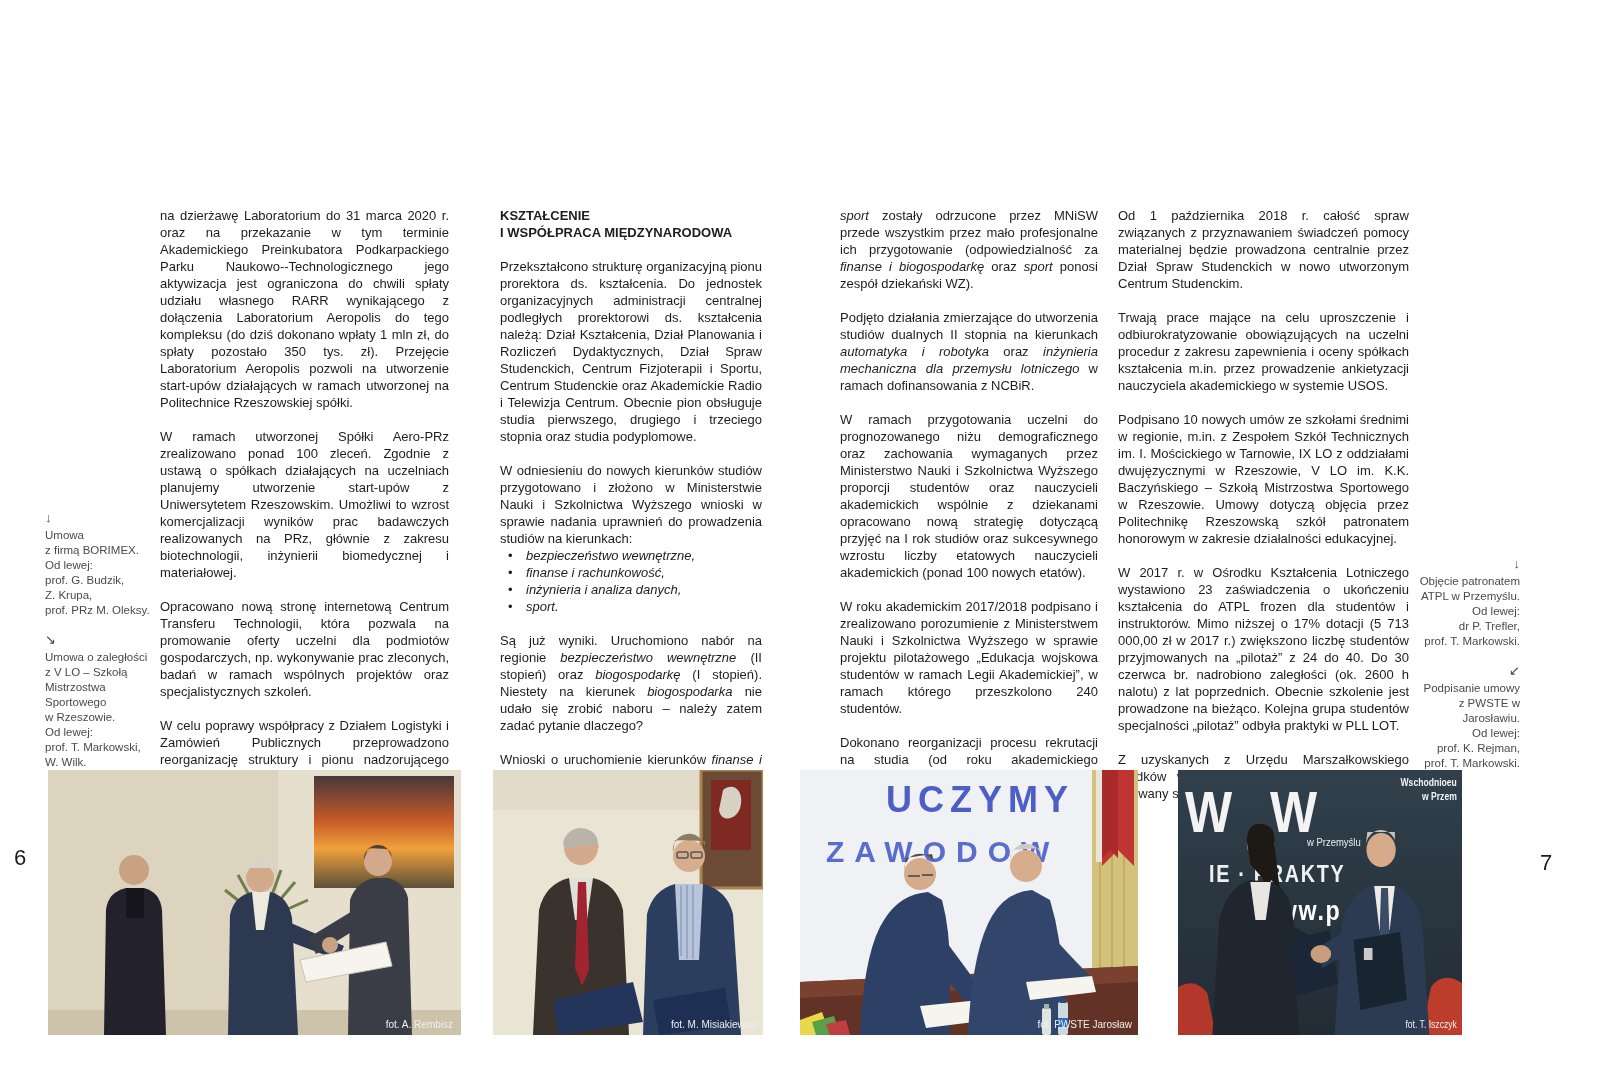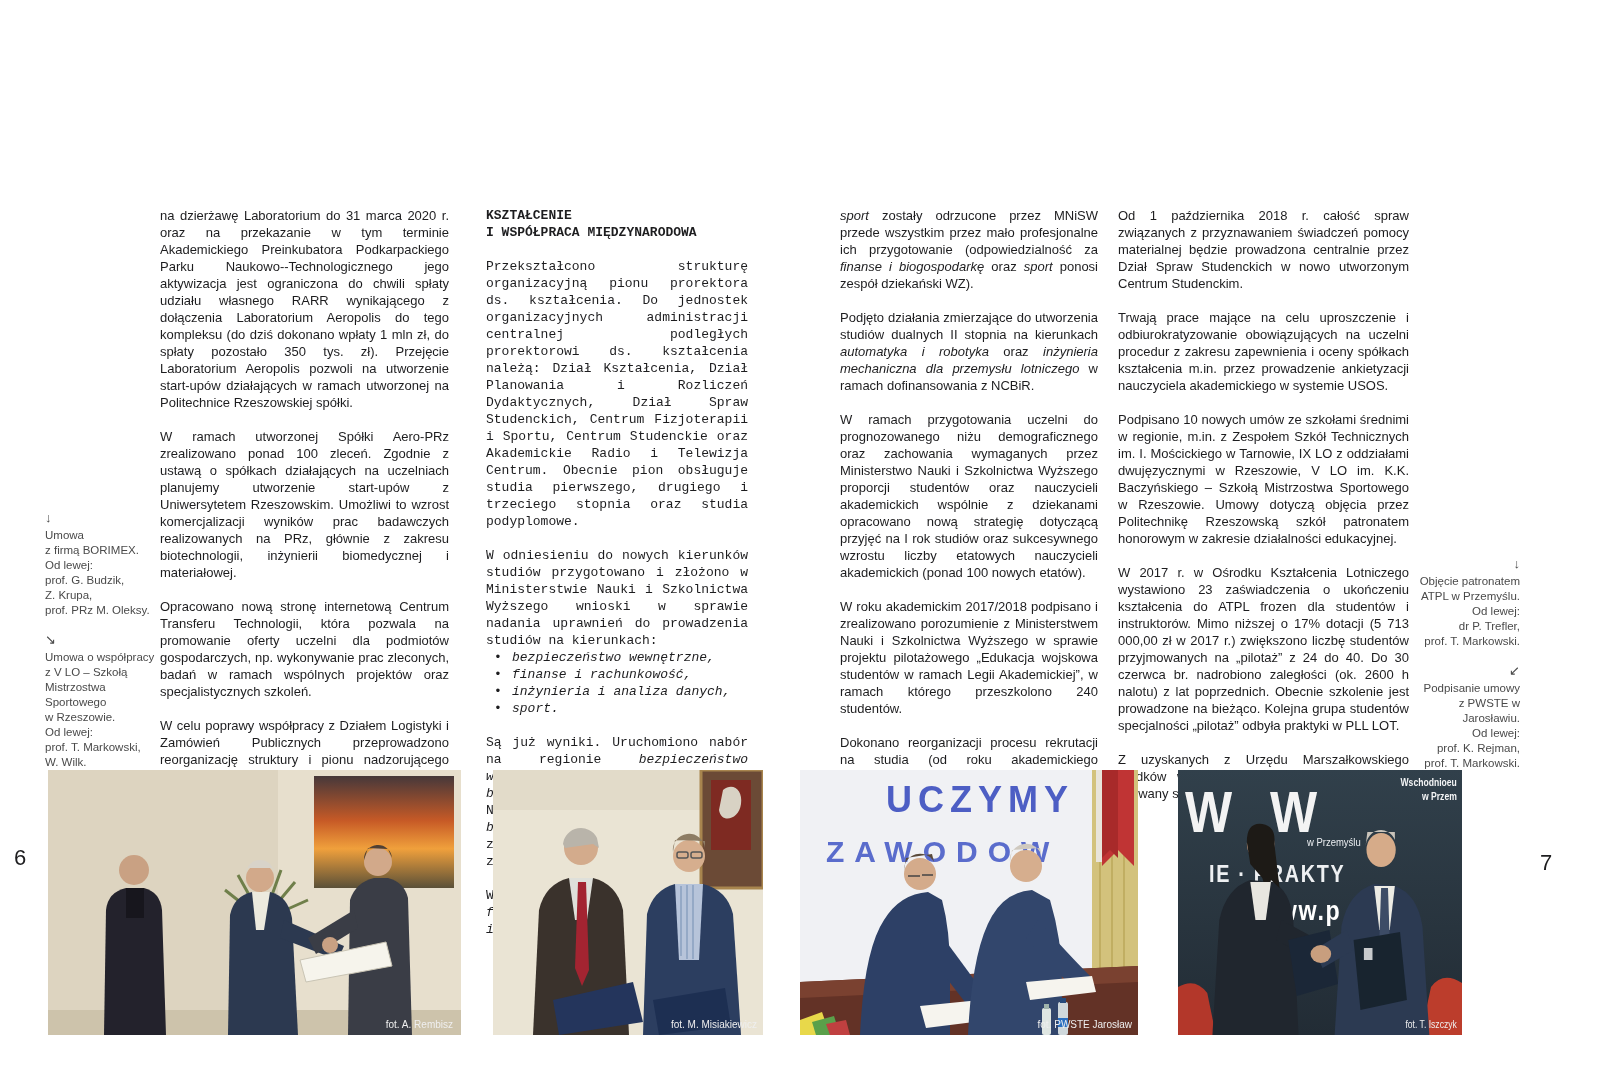--- a/index.html
+++ b/index.html
@@ -3,21 +3,21 @@
 <meta charset="utf-8">
 <style>
   html,body{margin:0;padding:0;}
   body{
     width:1600px;height:1085px;position:relative;background:#ffffff;
     font-family:"Liberation Sans", sans-serif;color:#1d1d1f;overflow:hidden;
   }
   
   .col{position:absolute;top:207px;font-size:13px;line-height:17px;text-align:justify;}
   #col1{left:160px;width:289px;}
-  #col2{left:486px;width:262px;font-family:Liberation Mono, monospace;}
+  #col2{left:500px;width:262px;}
   #col3{left:840px;width:258px;}
   #col4{left:1118px;width:291px;}
   .col p{margin:0 0 17px 0;}
   .col p.tight{margin-bottom:0;}
   .heading{font-weight:bold;text-align:left;margin:0 0 17px 0;}
   ul.bullets{list-style:none;margin:0 0 17px 0;padding:0 0 0 8px;text-align:left;}
   ul.bullets li{padding-left:18px;text-indent:-18px;}
   ul.bullets li::before{content:"•";display:inline-block;width:18px;text-indent:0;}
   em{font-style:italic;}
   
@@ -91,21 +91,21 @@
   <div class="cap-block">
       <div>Umowa</div>
       <div>z firmą BORIMEX.</div>
       <div>Od lewej:</div>
       <div>prof. G. Budzik,</div>
       <div>Z. Krupa,</div>
       <div>prof. PRz M. Oleksy.</div>
     </div>
   <div class="cap-arrow">↘</div>
   <div class="cap-block">
-      <div>Umowa o współpracy</div>
+      <div>Umowa o zaległości</div>
       <div>z V LO – Szkołą</div>
       <div>Mistrzostwa</div>
       <div>Sportowego</div>
       <div>w Rzeszowie.</div>
       <div>Od lewej:</div>
       <div>prof. T. Markowski,</div>
       <div>W. Wilk.</div>
     </div>
 </div>
 

